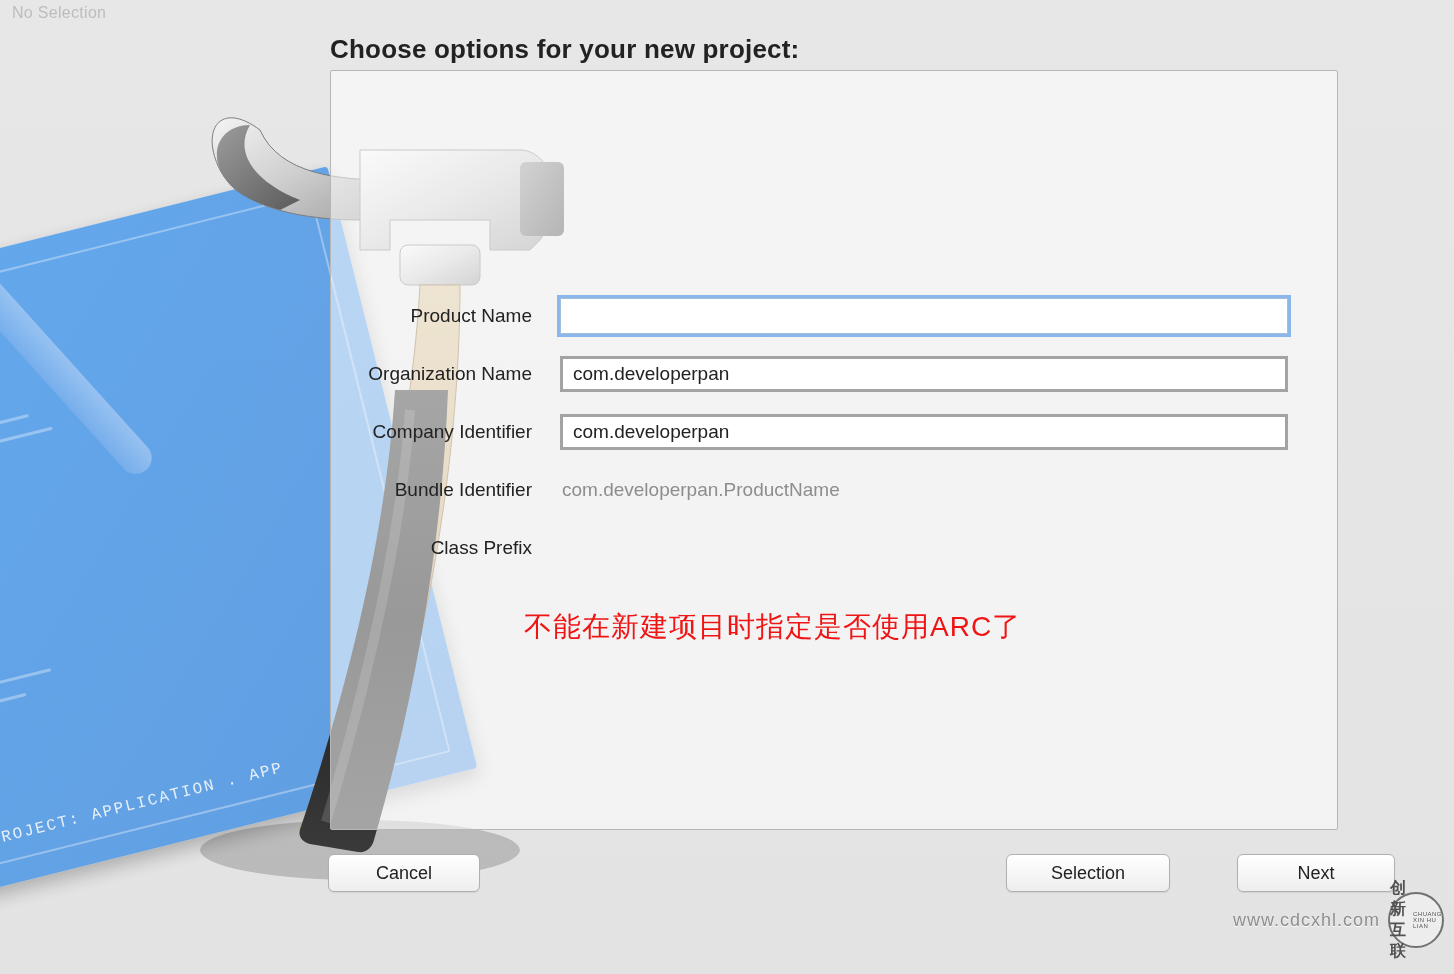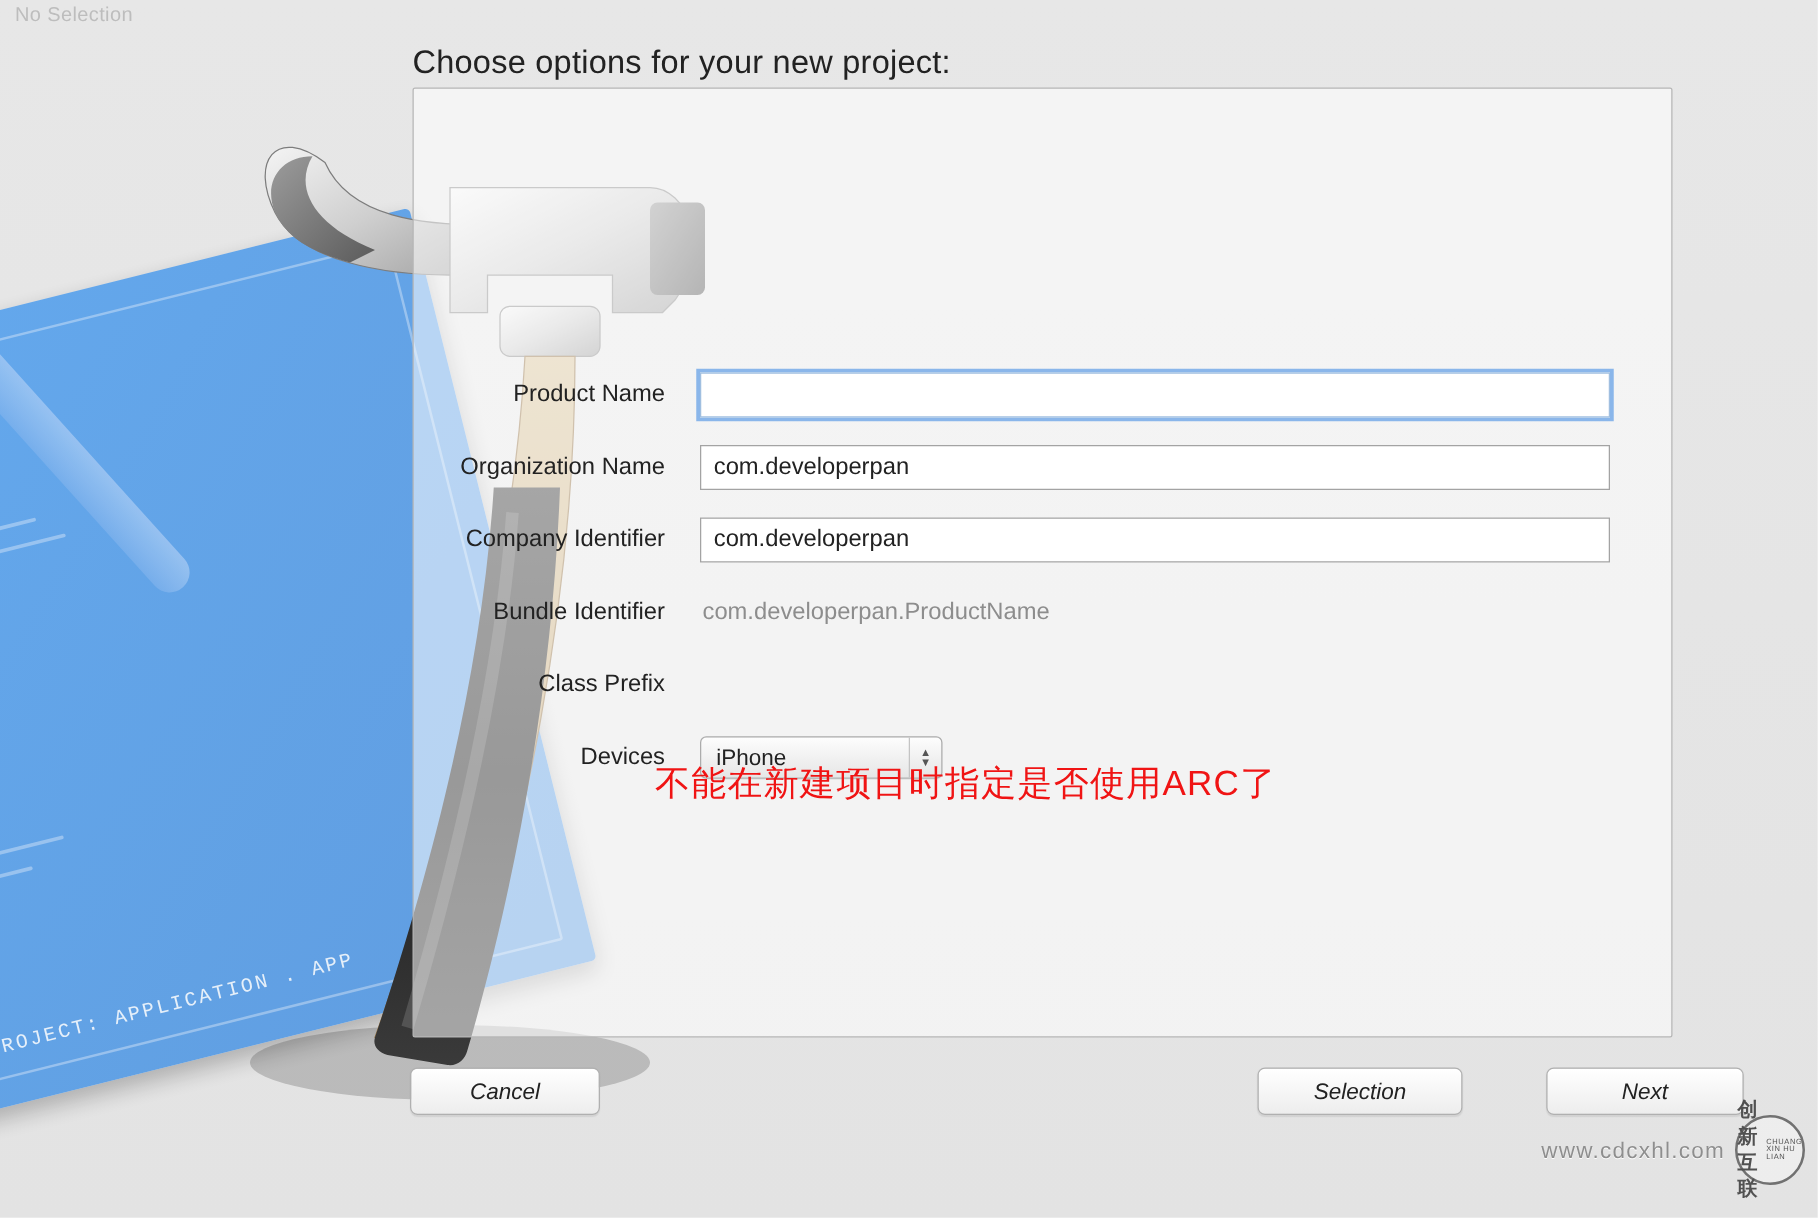--- a/index.html
+++ b/index.html
@@ -75,21 +75,21 @@
     height: 820px;
     pointer-events: none;
   }
 
   
   .heading {
     position: absolute;
     left: 330px;
     top: 34px;
     font-size: 26px;
-    font-weight: 400;
+    font-weight: 700;
     color: #222;
     letter-spacing: 0.2px;
   }
   .sheet {
     position: absolute;
     left: 330px;
     top: 70px;
     width: 1008px;
     height: 760px;
     background: rgba(255,255,255,0.55);
@@ -113,21 +113,21 @@
     width: 206px;
     text-align: right;
     padding-right: 28px;
     font-size: 19px;
     color: #222;
   }
   .row .ctrl { flex: 0 0 728px; }
   .txt {
     width: 100%;
     height: 36px;
-    border: 1px solid #a3a3a3;
+    border: 3px solid #a3a3a3;
     background: #fff;
     padding: 0 10px;
     font-size: 19px;
     color: #222;
     border-radius: 0;
   }
   .txt.focused {
     outline: none;
     border: 1px solid #a0bfe0;
     box-shadow: 0 0 0 3px #8ab6ea;
@@ -183,21 +183,20 @@
     padding: 0 18px;
     background: linear-gradient(#ffffff, #ededed);
     border: 1px solid #b0b0b0;
     border-radius: 6px;
     font-size: 18px;
     color: #222;
     box-shadow: 0 1px 1px rgba(0,0,0,0.08);
     display: flex;
     align-items: center;
     justify-content: center;
-    font-style: italic;
   }
   .btn-cancel   { left: 328px;  top: 854px; width: 152px; }
   .btn-previous { left: 1006px; top: 854px; width: 164px; }
   .btn-next     { left: 1237px; top: 854px; width: 158px; text-align: right; }
 
   
   .watermark {
     position: absolute;
     right: 10px;
     bottom: 26px;
@@ -315,32 +314,20 @@
     <div class="lbl">Bundle Identifier</div>
     <div class="ctrl">
       <span class="readonly-val">com.developerpan.ProductName</span>
     </div>
   </div>
 
   <div class="row">
     <div class="lbl">Class Prefix</div>
   </div>
 
-  <div class="row">
-    <div class="lbl">Devices</div>
-    <div class="ctrl">
-      <div class="select-wrap">
-        <span>iPhone</span>
-        <span class="arrows">
-          <span>▲</span>
-            <span>▼</span>
-        </span>
-      </div>
-    </div>
-  </div>
 
 </div>
 
 <div class="annotation">不能在新建项目时指定是否使用ARC了</div>
 
 <button class="btn btn-cancel">Cancel</button>
 <button class="btn btn-previous">Selection</button>
 <button class="btn btn-next">Next</button>
 
 <div class="watermark">

